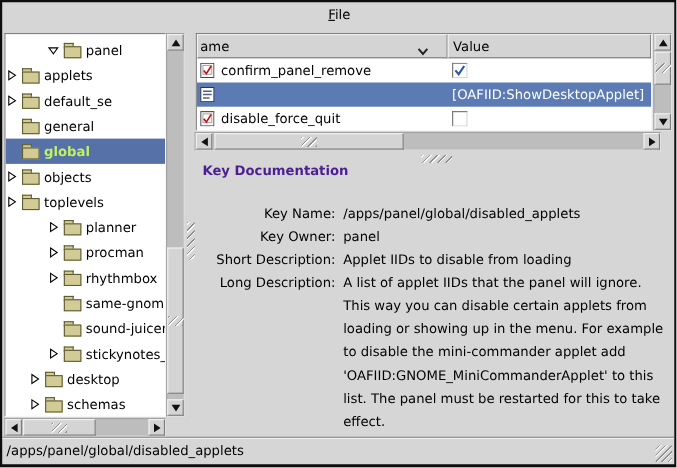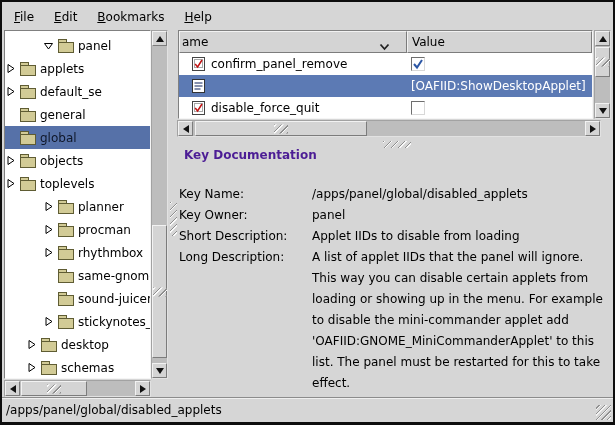--- a/index.html
+++ b/index.html
@@ -5,35 +5,35 @@
   html,body{margin:0;padding:0;background:#fff;}
   *{box-sizing:border-box;}
   .window{
     position:relative;width:615px;height:425px;
     background:var(--bg,#d6d6d6);
     border:2px solid #0d0d0d;border-bottom-width:3px;
     font-family:"DejaVu Sans","Liberation Sans",sans-serif;
     font-size:12px;color:#000;overflow:hidden;
   }
   
-  .menubar{position:absolute;left:0;top:0;right:0;height:26px;display:flex;align-items:flex-end;padding-left:2px;}
+  .menubar{position:absolute;left:0;top:0;right:0;height:26px;display:flex;align-items:center;padding-left:2px;flex-direction:column;}
   .menu-item{padding:4px 10px;cursor:default;white-space:nowrap;}
   .accel{text-decoration:underline;}
   
   .sunken{border:1px solid;border-color:#808080 #f5f5f5 #f5f5f5 #808080;background:#fff;}
   
   .tree-frame{position:absolute;left:1px;top:27px;width:167px;height:369px;}
   .tree-view{position:absolute;left:1px;top:1px;width:147px;height:349px;overflow:hidden;padding-top:3px;}
   .trow{display:flex;align-items:center;height:23px;white-space:nowrap;}
   .trow .exp{width:14px;display:inline-flex;justify-content:flex-start;flex:none;}
   .lvl1{padding-left:21px;} .lvl2{padding-left:38px;} .lvl3{}
   .folder{position:relative;width:17px;height:13px;flex:none;margin-right:4px;}
   .folder::before{content:"";position:absolute;left:1px;top:0;width:7px;height:4px;background:var(--folder,#d2cb96);border:1px solid #5f5c33;border-bottom:none;}
   .folder::after{content:"";position:absolute;left:1px;top:3px;width:14px;height:9px;background:var(--folder,#d2cb96);border:1px solid #5f5c33;}
-  .trow.sel{background:var(--sel-tree,#5671a8);color:#0f172a;}
+  .trow.sel{background:var(--sel-tree,#5671a8);color:#bef264;font-weight:bold;}
   
   .vscroll,.hscroll{position:absolute;background:#bdbdbd;border:1px solid;border-color:#a2a2a2 #e2e2e2 #e2e2e2 #a2a2a2;}
   .sb-btn{position:absolute;width:15px;height:15px;background:#d4d4d4;border:1px solid;border-color:#f2f2f2 #7c7c7c #7c7c7c #f2f2f2;display:flex;align-items:center;justify-content:center;}
   .thumb{position:absolute;background:#d4d4d4;border:1px solid;border-color:#f2f2f2 #7c7c7c #7c7c7c #f2f2f2;}
   .grip{background-image:repeating-linear-gradient(135deg,#8e8e8e 0 1px,#fafafa 1px 2px,rgba(0,0,0,0) 2px 5px);}
   .thumb .grip{position:absolute;left:50%;top:50%;transform:translate(-50%,-50%);width:14px;height:9px;}
   .arr{width:0;height:0;display:block;}
   .arr.up{border-left:4px solid transparent;border-right:4px solid transparent;border-bottom:6px solid #111;}
   .arr.down{border-left:4px solid transparent;border-right:4px solid transparent;border-top:6px solid #111;}
   .arr.left{border-top:4px solid transparent;border-bottom:4px solid transparent;border-right:6px solid #111;}
@@ -44,31 +44,31 @@
   .split-grip{position:absolute;left:381px;top:139px;width:28px;height:7px;}
   
   .table-frame{position:absolute;left:175px;top:27px;width:434px;height:92px;}
   .table-view{position:absolute;left:1px;top:1px;width:415px;height:89px;overflow:hidden;}
   .thead{display:flex;height:22px;}
   .th{position:relative;display:flex;align-items:center;padding:0 4px;background:#d4d4d4;border:1px solid;border-color:#f2f2f2 #7c7c7c #7c7c7c #f2f2f2;overflow:hidden;}
   .th-name{width:229px;} .th-value{width:186px;}
   .th-name .th-label{margin-left:-2px;}
   .sort-ind{position:absolute;right:16px;top:8px;}
   .krow{display:flex;height:22px;align-items:center;}
-  .krow .cell-name{width:229px;display:flex;align-items:center;padding-left:13px;overflow:hidden;}
+  .krow .cell-name{width:229px;display:flex;align-items:center;padding-left:3px;overflow:hidden;}
   .krow .cell-value{width:186px;display:flex;align-items:flex-start;padding-left:4px;overflow:hidden;}
   .krow .kicon{flex:none;margin-right:6px;display:inline-flex;}
   .krow.sel{background:var(--sel-table,#5c7ab4);color:#fff;}
   .checkbox{width:14px;height:14px;background:#fff;border:1px solid;border-color:#6e6e6e #d8d8d8 #d8d8d8 #6e6e6e;display:inline-flex;align-items:center;justify-content:center;}
   
   .docs{position:absolute;left:177px;top:144px;width:432px;height:250px;overflow:hidden;}
   .docs-title{font-weight:bold;margin:2px 0 3px 5px;color:#4c1d95;}
   .docs-fields{margin-top:22px;}
   .dfield{display:flex;align-items:flex-start;line-height:21px;}
-  .dlabel{width:126px;text-align:left;flex:none;}
+  .dlabel{width:126px;text-align:right;flex:none;}
   .dvalue{margin-left:7px;width:292px;}
   
   .statusbar{position:absolute;left:0;right:0;bottom:0;height:25px;border-top:1px solid #8c8c8c;box-shadow:inset 0 1px 0 #efefef;display:flex;align-items:center;padding-left:4px;}
   .resize-grip{position:absolute;right:2px;bottom:2px;width:15px;height:15px;background-image:repeating-linear-gradient(135deg,rgba(0,0,0,0) 0 2px,#909090 2px 3px,#f2f2f2 3px 4px);}
 </style>
 </head>
 <body>
 
 <div class="window">
 

